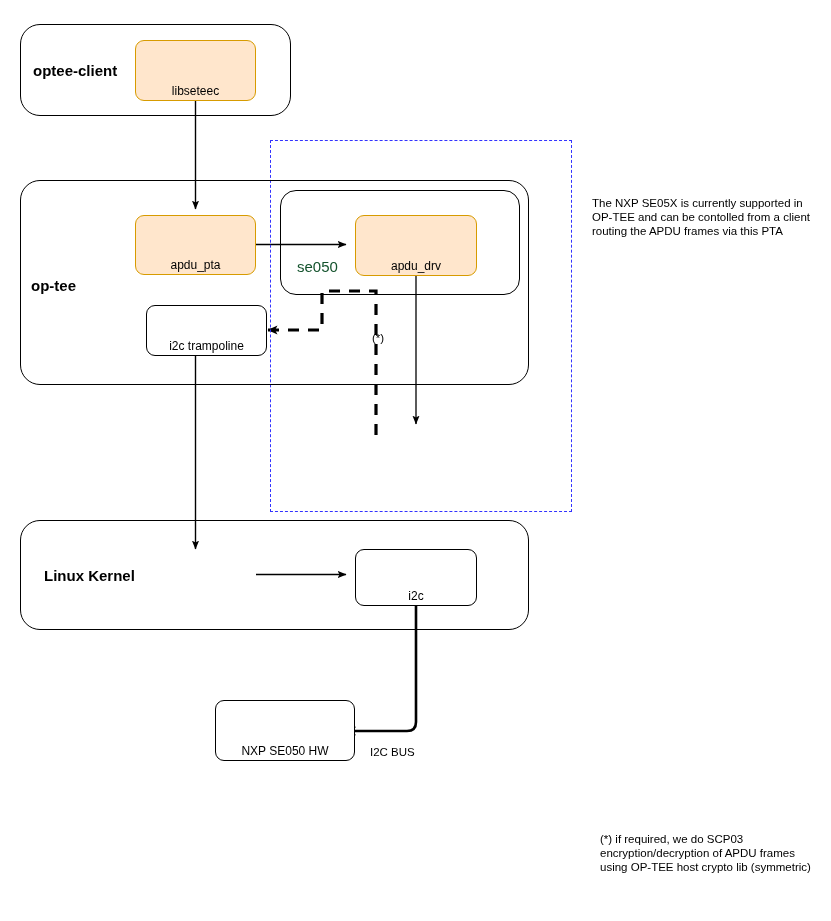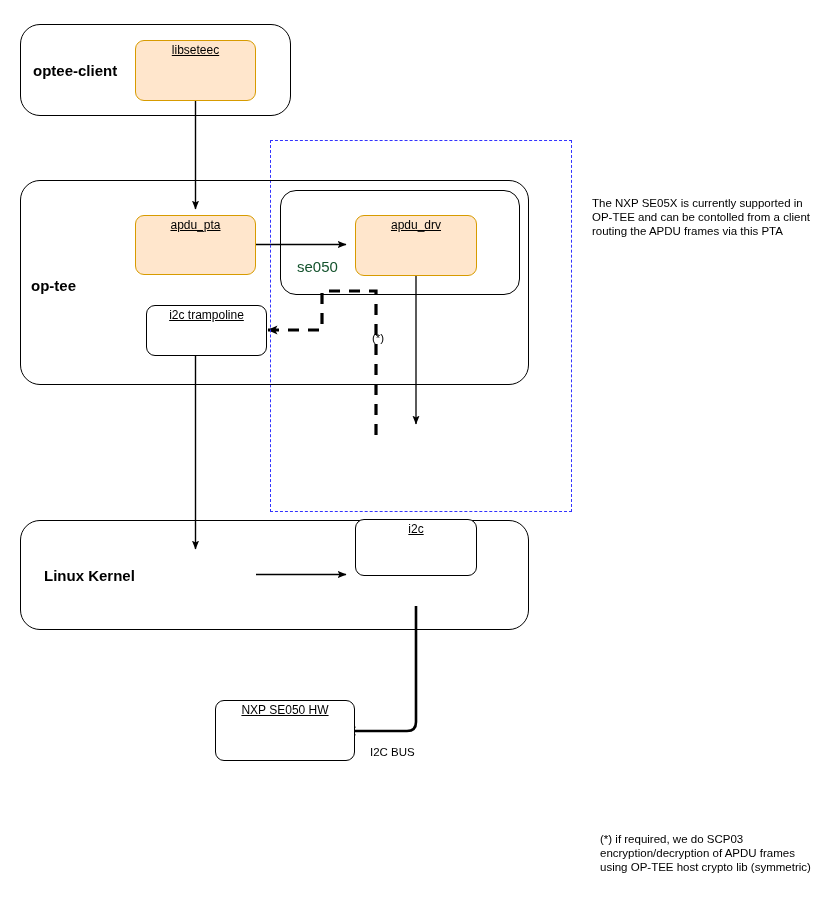--- a/index.html
+++ b/index.html
@@ -24,24 +24,23 @@
     left: 0;
     top: 0;
     width: 831px;
     height: 921px;
     pointer-events: none;
   }
   .node {
     position: absolute;
     box-sizing: border-box;
     display: flex;
-    align-items: flex-start;
+    align-items: flex-end;
     justify-content: center;
     text-align: center;
-    text-decoration: underline;
   }
   
   .group-box {
     border: 1.3px solid #000000;
     border-radius: 20px;
     background: transparent;
     display: block;
   }
   .group-box-inner {
     border: 1.1px solid #000000;
@@ -183,21 +182,21 @@
     <span>i2c trampoline</span>
   </div>
 
   <div class="edge-label" style="left:372px; top:331px;">(*)</div>
 
 
   <div class="node group-box" style="left:20px; top:520px; width:509px; height:110px;"></div>
   <div class="group-label" style="left:44px; top:567px;">Linux Kernel</div>
 
 
-  <div class="node leaf-box leaf-white" style="left:355px; top:519px; width:122px; height:57px;">
+  <div class="node leaf-box leaf-white" style="left:355px; top:549px; width:122px; height:57px;">
     <span>i2c</span>
   </div>
 
   <div class="node leaf-box leaf-white" style="left:215px; top:700px; width:140px; height:61px;">
     <span>NXP SE050 HW</span>
   </div>
 
   <div class="edge-label" style="left:370px; top:745px;">I2C BUS</div>
 
   <div class="note" style="left:592px; top:196px; width:222px;">The NXP SE05X is currently supported in OP-TEE and can be contolled from a client routing the APDU frames via this PTA</div>

